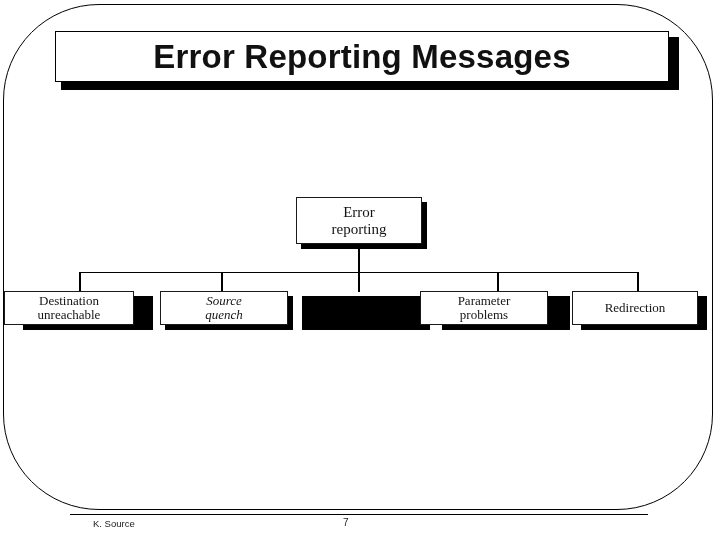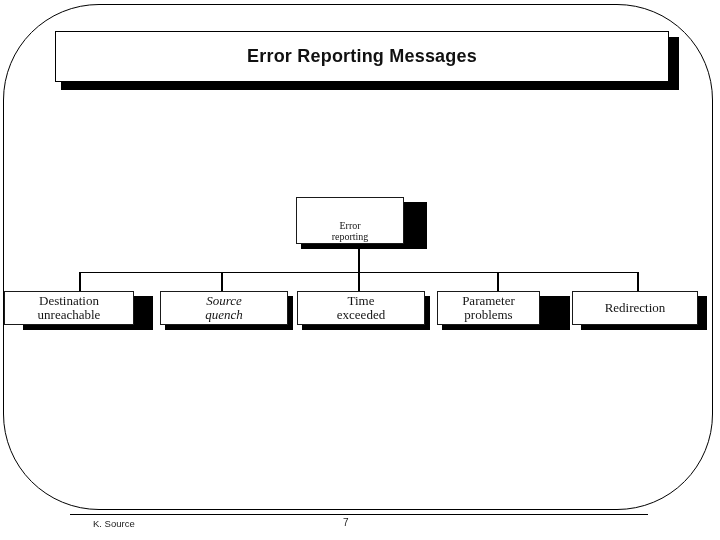--- a/index.html
+++ b/index.html
@@ -46,21 +46,21 @@
     height: 51px;
     background: #ffffff;
     border: 1.6px solid #000000;
     box-sizing: border-box;
     display: flex;
     align-items: center;
     justify-content: center;
   }
   #title-text {
     font-family: "Liberation Sans", sans-serif;
-    font-size: 18px;
+    font-size: 33px;
     font-weight: bold;
     color: #111111;
     letter-spacing: 0.2px;
     white-space: nowrap;
   }
 
   
   #diagram {
     position: absolute;
     left: 0;
@@ -91,24 +91,23 @@
   }
   .node-label {
     display: block;
     white-space: pre-line;
   }
 
   
   #node-root {
     left: 296px;
     top: 197px;
-    width: 108px;
+    width: 126px;
     height: 47px;
-    font-size: 10px;
-    align-items: flex-end;
+    font-size: 15px;
   }
   #node-root-shadow {
     left: 301px;
     top: 202px;
     width: 126px;
     height: 47px;
   }
 
   
   .leaf {
@@ -120,21 +119,21 @@
     top: 296px;
     height: 34px;
   }
 
   #node-destination       { left: 4px;  width: 130px; }
   #node-destination-shadow{ left: 23px;  width: 130px; }
   #node-source            { left: 160px; width: 128px; font-style: italic; }
   #node-source-shadow     { left: 165px; width: 128px; }
   #node-time              { left: 297px; width: 128px; }
   #node-time-shadow       { left: 302px; width: 128px; }
-  #node-parameter         { left: 437px; width: 103px; }
+  #node-parameter         { left: 420px; width: 128px; }
   #node-parameter-shadow  { left: 442px; width: 128px; }
   #node-redirection       { left: 572px; width: 126px; }
   #node-redirection-shadow{ left: 581px; width: 126px; }
 
   
   .conn {
     position: absolute;
     background: #000000;
     z-index: 1;
   }
@@ -207,24 +206,20 @@
 unreachable</span>
     </div>
 
     <div class="node-shadow leaf-shadow" id="node-source-shadow"></div>
     <div class="node leaf" id="node-source">
       <span class="node-label">Source
 quench</span>
     </div>
 
     <div class="node-shadow leaf-shadow" id="node-time-shadow"></div>
-    <div class="node leaf" id="node-time">
-      <span class="node-label">Time
-exceeded</span>
-    </div>
 
     <div class="node-shadow leaf-shadow" id="node-parameter-shadow"></div>
     <div class="node leaf" id="node-parameter">
       <span class="node-label">Parameter
 problems</span>
     </div>
 
     <div class="node-shadow leaf-shadow" id="node-redirection-shadow"></div>
     <div class="node leaf" id="node-redirection">
       <span class="node-label">Redirection</span>

